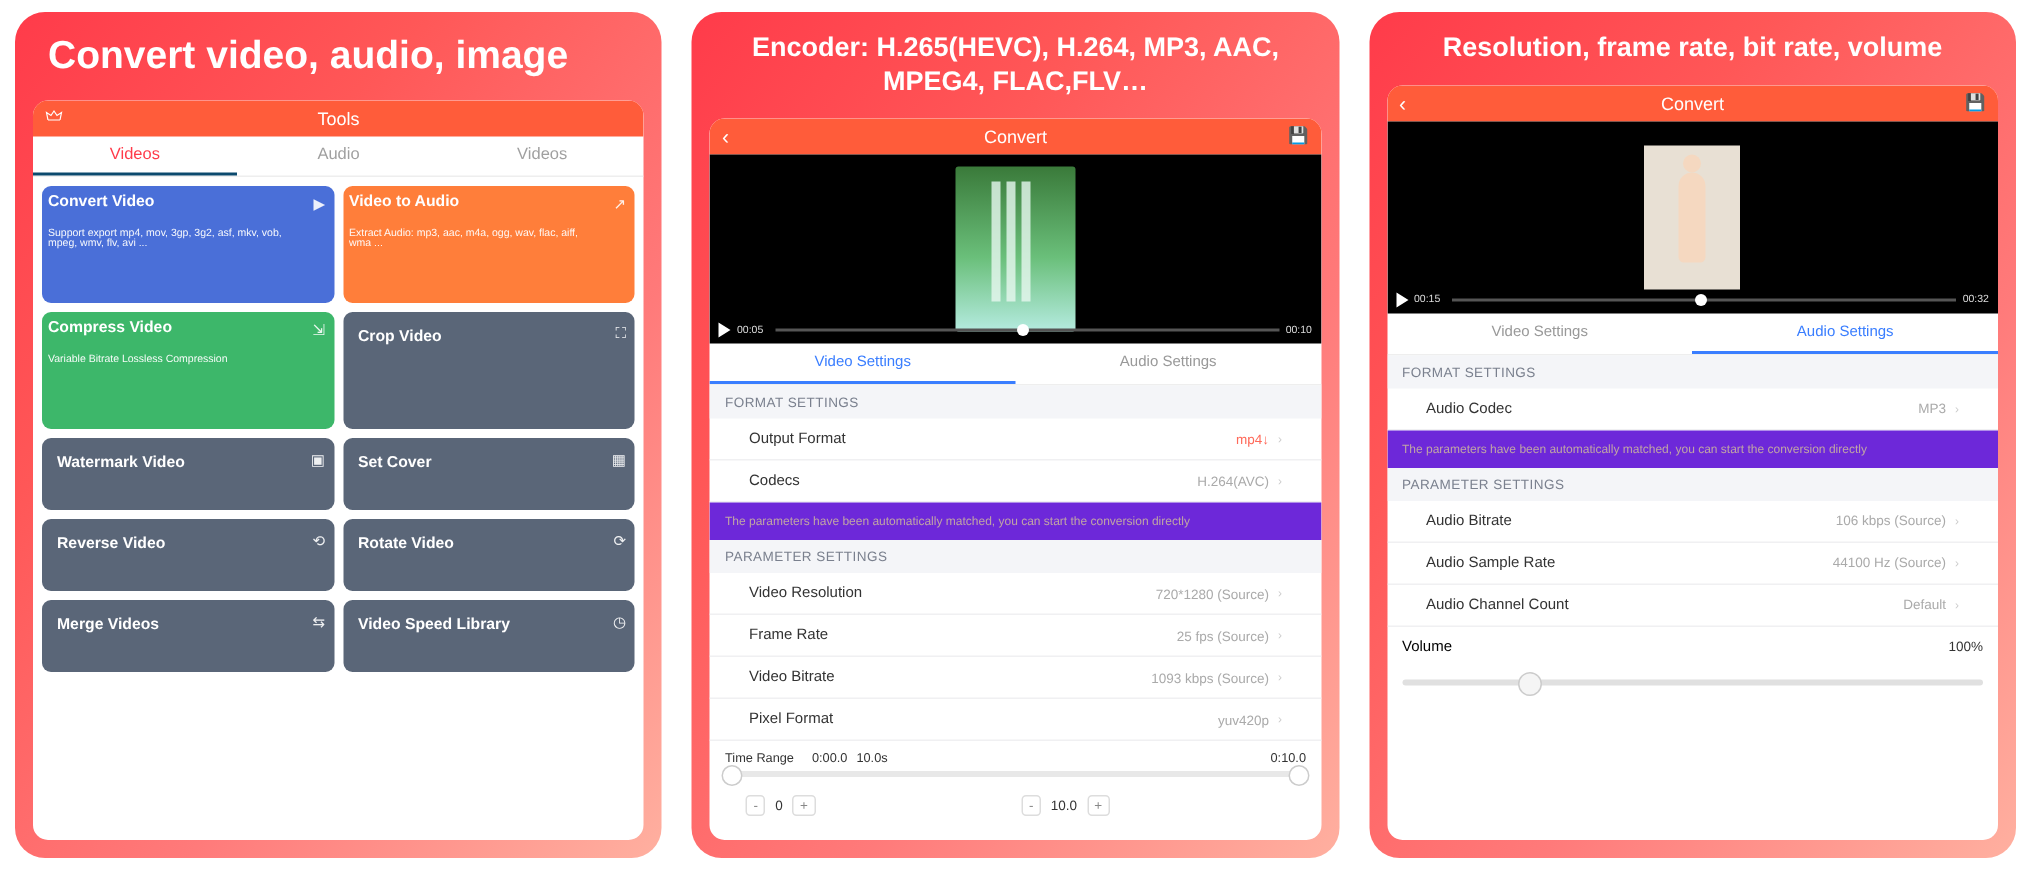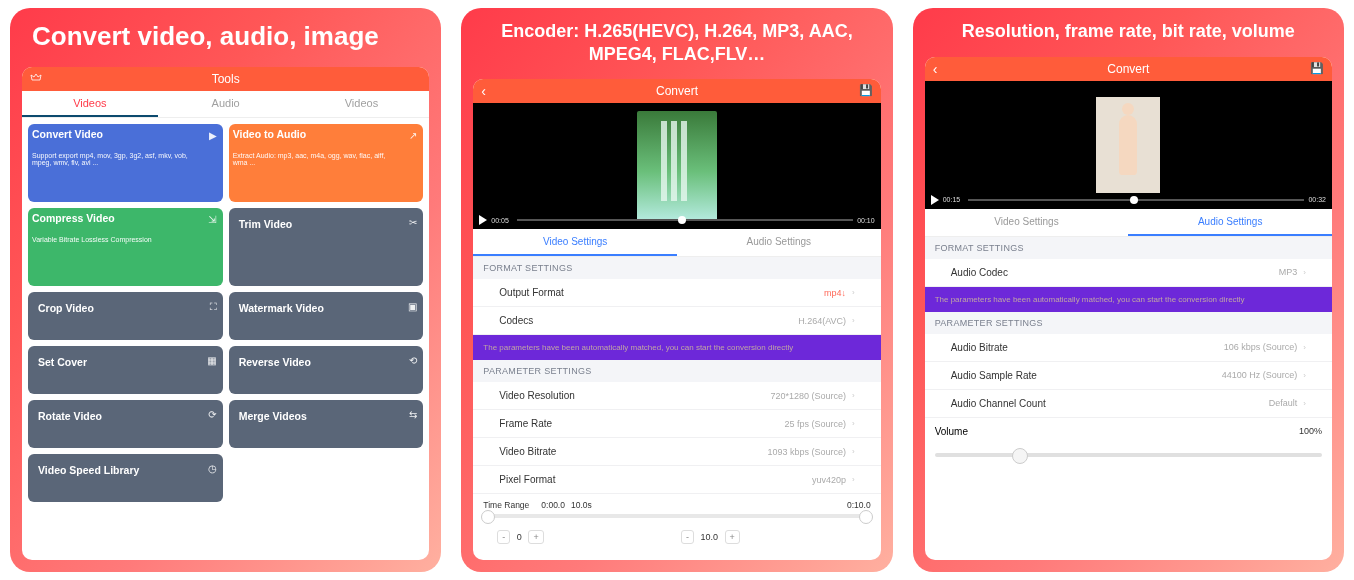--- a/index.html
+++ b/index.html
@@ -195,24 +195,20 @@
         <div class="title">Video to Audio</div>
         <div class="cicon">↗</div>
         <div class="desc">Extract Audio: mp3, aac, m4a, ogg, wav, flac, aiff, wma ...</div>
       </div>
       <div class="tool-card green">
         <div class="title">Compress Video</div>
         <div class="cicon">⇲</div>
         <div class="desc">Variable Bitrate Lossless Compression</div>
       </div>
       <div class="tool-card slate">
-        <span class="title">Trim Video</span>
-        <div class="cicon">✂</div>
-      </div>
-      <div class="tool-card slate">
         <span class="title">Crop Video</span>
         <div class="cicon">⛶</div>
       </div>
       <div class="tool-card slate">
         <span class="title">Watermark Video</span>
         <div class="cicon">▣</div>
       </div>
       <div class="tool-card slate">
         <span class="title">Set Cover</span>
         <div class="cicon">▦</div>

